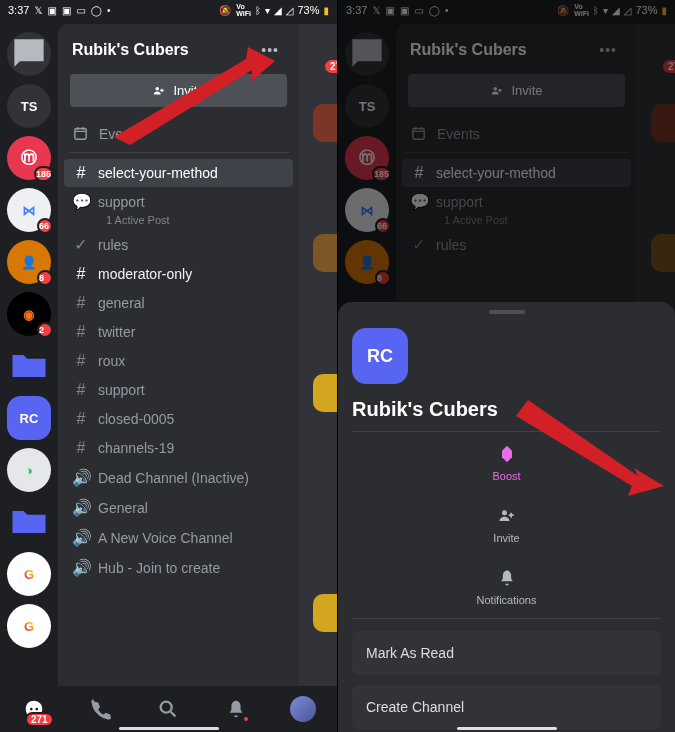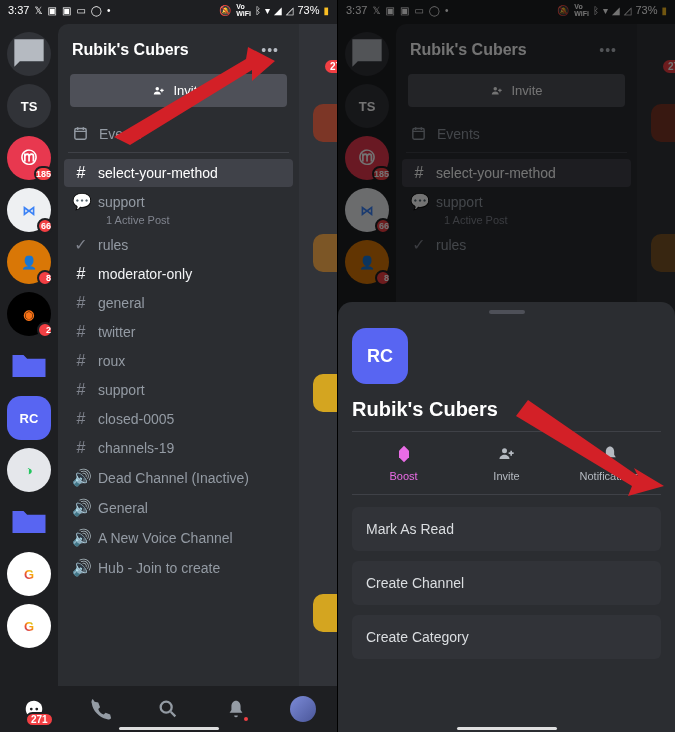--- a/index.html
+++ b/index.html
@@ -11,21 +11,21 @@
 
 .status-bar { height: 20px; background: #1e1f22; color: #fff; font-size: 11px; display: flex; align-items: center; padding: 0 8px; justify-content: space-between; }
 .status-left { display: flex; gap: 5px; align-items: center; }
 .status-right { display: flex; gap: 4px; align-items: center; }
 .status-icon { font-size: 10px; }
 
 
 .guild-rail { position: absolute; left: 0; top: 24px; bottom: 46px; width: 58px; background: #1e1f22; padding-top: 8px; }
 .guild-icon { width: 44px; height: 44px; border-radius: 22px; margin: 0 auto 8px; background: #313338; display: flex; align-items: center; justify-content: center; color: #fff; font-size: 13px; font-weight: 600; position: relative; overflow: visible; }
 .guild-icon.selected { background: #5865f2; border-radius: 14px; }
-.guild-badge { position: absolute; bottom: -2px; right: -2px; background: #f23f43; color: #fff; font-size: 9px; font-weight: 700; padding: 1px 0; border-radius: 8px; border: 2px solid #1e1f22; min-width: 16px; text-align: right; }
+.guild-badge { position: absolute; bottom: -2px; right: -2px; background: #f23f43; color: #fff; font-size: 9px; font-weight: 700; padding: 1px 0; border-radius: 8px; border: 2px solid #1e1f22; min-width: 16px; text-align: left; }
 
 
 .server-panel { position: absolute; left: 58px; top: 24px; right: 38px; bottom: 46px; background: #2b2d31; border-radius: 10px 0 0 0; }
 .server-header { padding: 14px 14px 10px; display: flex; align-items: center; justify-content: space-between; }
 .server-title { color: #fff; font-weight: 700; font-size: 16px; }
 .more-dots { color: #b5bac1; font-size: 14px; letter-spacing: 1px; padding: 4px 6px; }
 
 .invite-btn { margin: 2px 12px 10px; background: #4e5058; border-radius: 4px; padding: 9px; display: flex; align-items: center; justify-content: center; gap: 7px; color: #fff; font-size: 13px; font-weight: 500; }
 .invite-btn svg { width: 14px; height: 14px; }
 
@@ -63,21 +63,21 @@
 
 .sheet { position: absolute; left: 0; right: 0; bottom: 0; background: #2b2d31; border-radius: 14px 14px 0 0; padding: 14px 14px 0; }
 .sheet-handle { width: 36px; height: 4px; background: #4e5058; border-radius: 2px; margin: -6px auto 14px; }
 .sheet-avatar { width: 56px; height: 56px; background: #5865f2; border-radius: 14px; display: flex; align-items: center; justify-content: center; color: #fff; font-weight: 600; font-size: 18px; margin-bottom: 14px; }
 .sheet-title { color: #fff; font-weight: 700; font-size: 20px; margin-bottom: 10px; }
 .presence-row { display: flex; gap: 14px; font-size: 12px; color: #b5bac1; margin-bottom: 16px; align-items: center; }
 .status-dot { width: 8px; height: 8px; border-radius: 4px; display: inline-block; margin-right: 4px; }
 .dot-online { background: #23a55a; }
 .dot-offline { background: #80848e; }
 
-.action-row { display: flex; border-top: 1px solid #3f4147; border-bottom: 1px solid #3f4147; }
+.action-row { display: flex; border-top: 1px solid #3f4147; border-bottom: 1px solid #3f4147; flex-direction: column; }
 .action-btn { flex: 1; padding: 12px 2px; text-align: center; color: #b5bac1; font-size: 11px; display: flex; flex-direction: column; align-items: center; gap: 6px; }
 .action-btn.boost { color: #ff73fa; opacity: 0.9; }
 .action-btn svg { width: 20px; height: 20px; }
 
 .sheet-list { padding-top: 12px; }
 .sheet-item { background: #313338; border-radius: 6px; padding: 14px 14px; color: #dbdee1; font-size: 14px; margin-bottom: 10px; }
 
 
 .arrow-annot { position: absolute; pointer-events: none; }
 .arrow-annot polygon, .arrow-annot path { fill: #d32027; }

